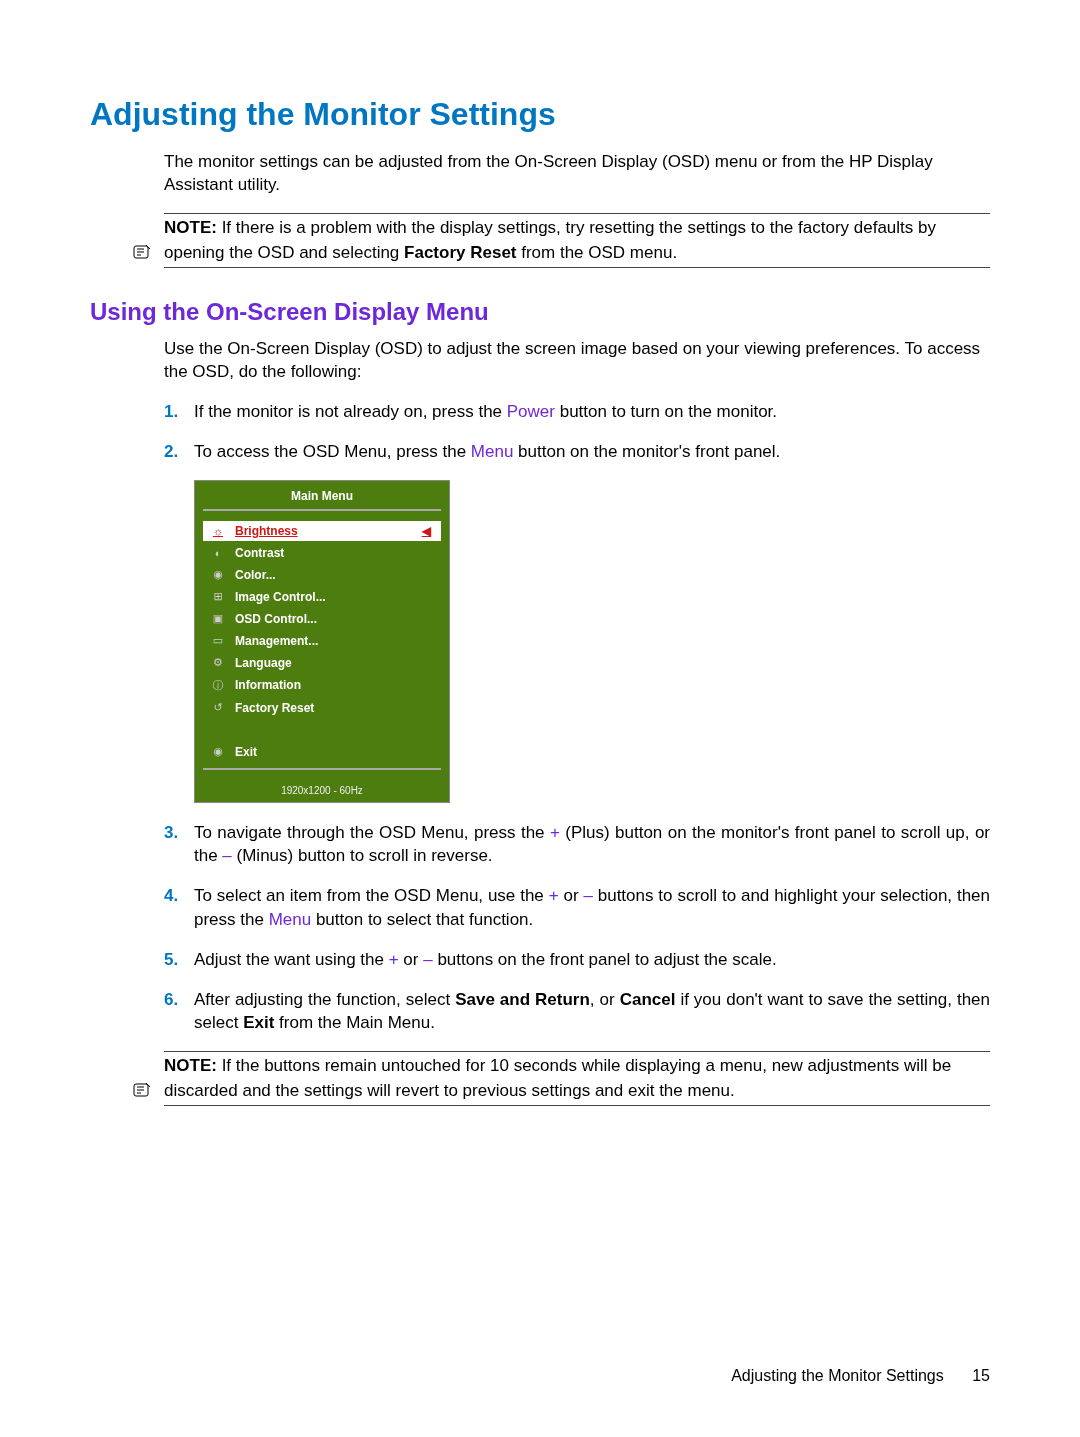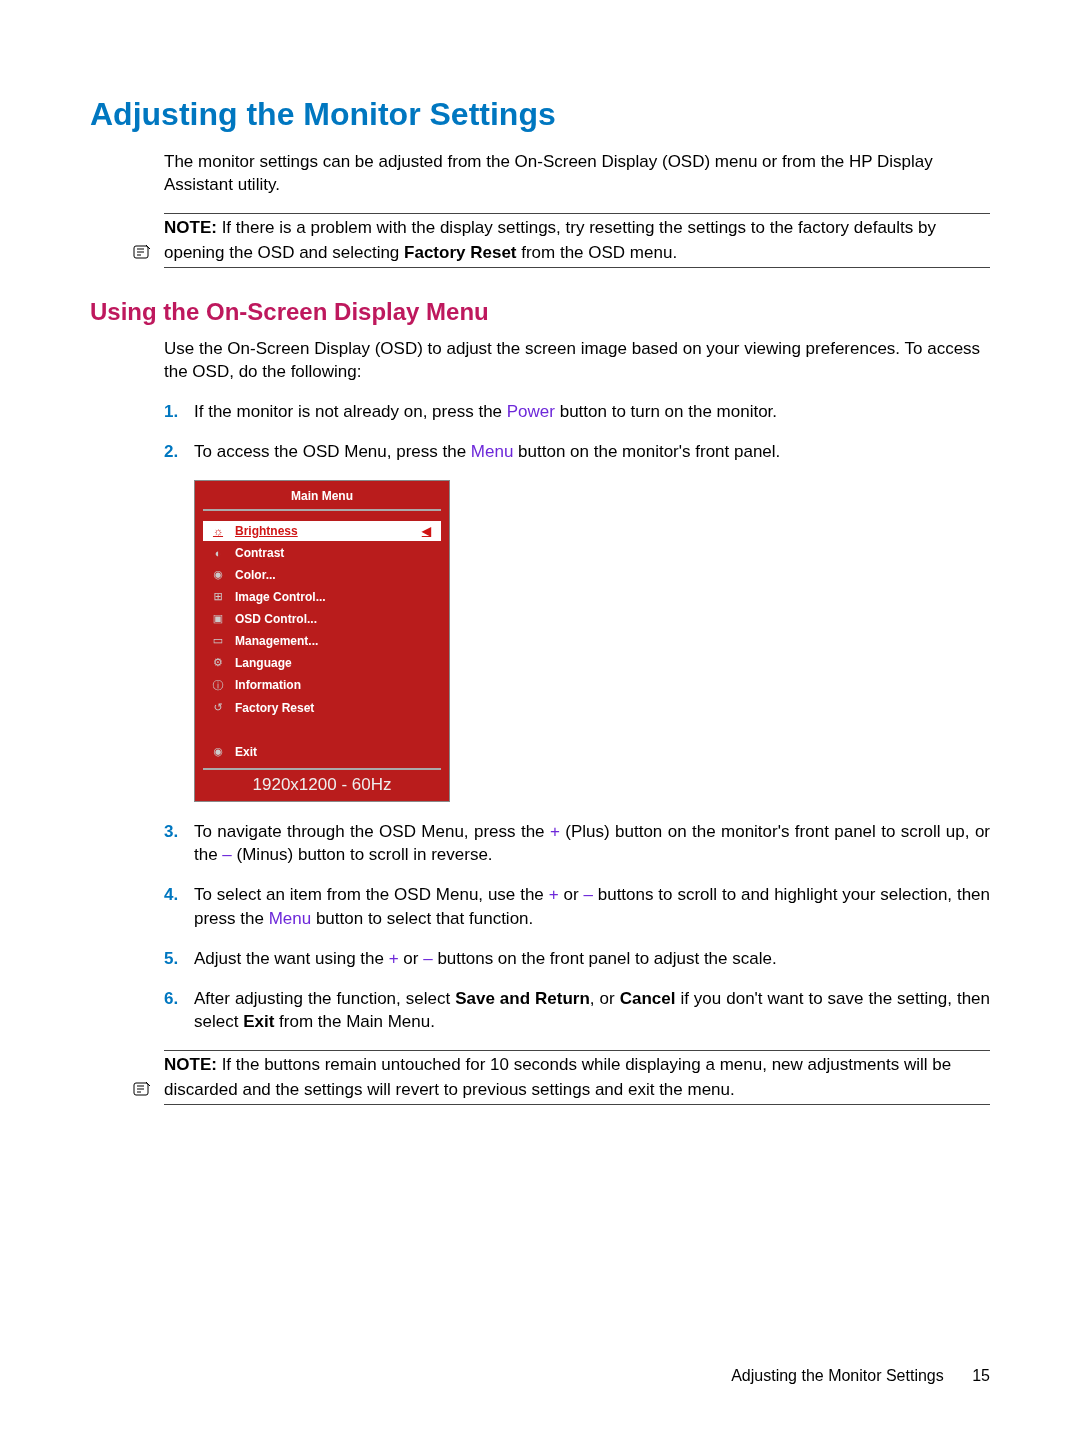--- a/index.html
+++ b/index.html
@@ -46,21 +46,21 @@
     border-top: 1px solid #444;
     border-bottom: 1px solid #444;
     padding: 2px 0;
   }
   .note-label {
     font-weight: bold;
   }
   .bold { font-weight: bold; }
   .blue { color: #6d28d9; }
   h2.subtitle {
-    color: #be185d;
+    color: #6d28d9;
     font-size: 24px;
     font-weight: bold;
     margin: 30px 0 12px 0;
   }
   ol.steps {
     margin: 10px 0 0 74px;
     padding: 0;
     list-style: none;
   }
   ol.steps > li {
@@ -77,21 +77,21 @@
     flex: 0 0 30px;
   }
   .step-text { flex: 1; }
   .osd-wrap {
     margin-left: 104px;
     margin-top: 4px;
     margin-bottom: 18px;
   }
   .osd {
     width: 238px;
-    background: #b91c1c;
+    background: #4d7c0f;
     color: #fff;
     font-family: Arial, sans-serif;
     font-size: 12px;
     padding: 8px 8px 6px 8px;
     border: 1px solid #888;
   }
   .osd-title {
     text-align: center;
     font-weight: bold;
     padding-bottom: 6px;
@@ -123,23 +123,23 @@
   .osd-row.selected .osd-ic { color: #d01515; text-decoration: none; }
   .osd-arrow {
     color: #d01515;
     font-weight: bold;
     padding: 0 4px;
   }
   .osd-gap { height: 22px; }
   .osd-footer {
     text-align: center;
     border-top: 2px solid #aaa;
-    padding-top: 5px;
+    padding-top: 15px;
     margin-top: 6px;
-    font-size: 17px;
+    font-size: 10px;
     color: #eee;
   }
   .footer {
     position: absolute;
     bottom: 52px;
     right: 90px;
     font-size: 16px;
   }
   .footer-label { margin-right: 24px; }
 </style>

